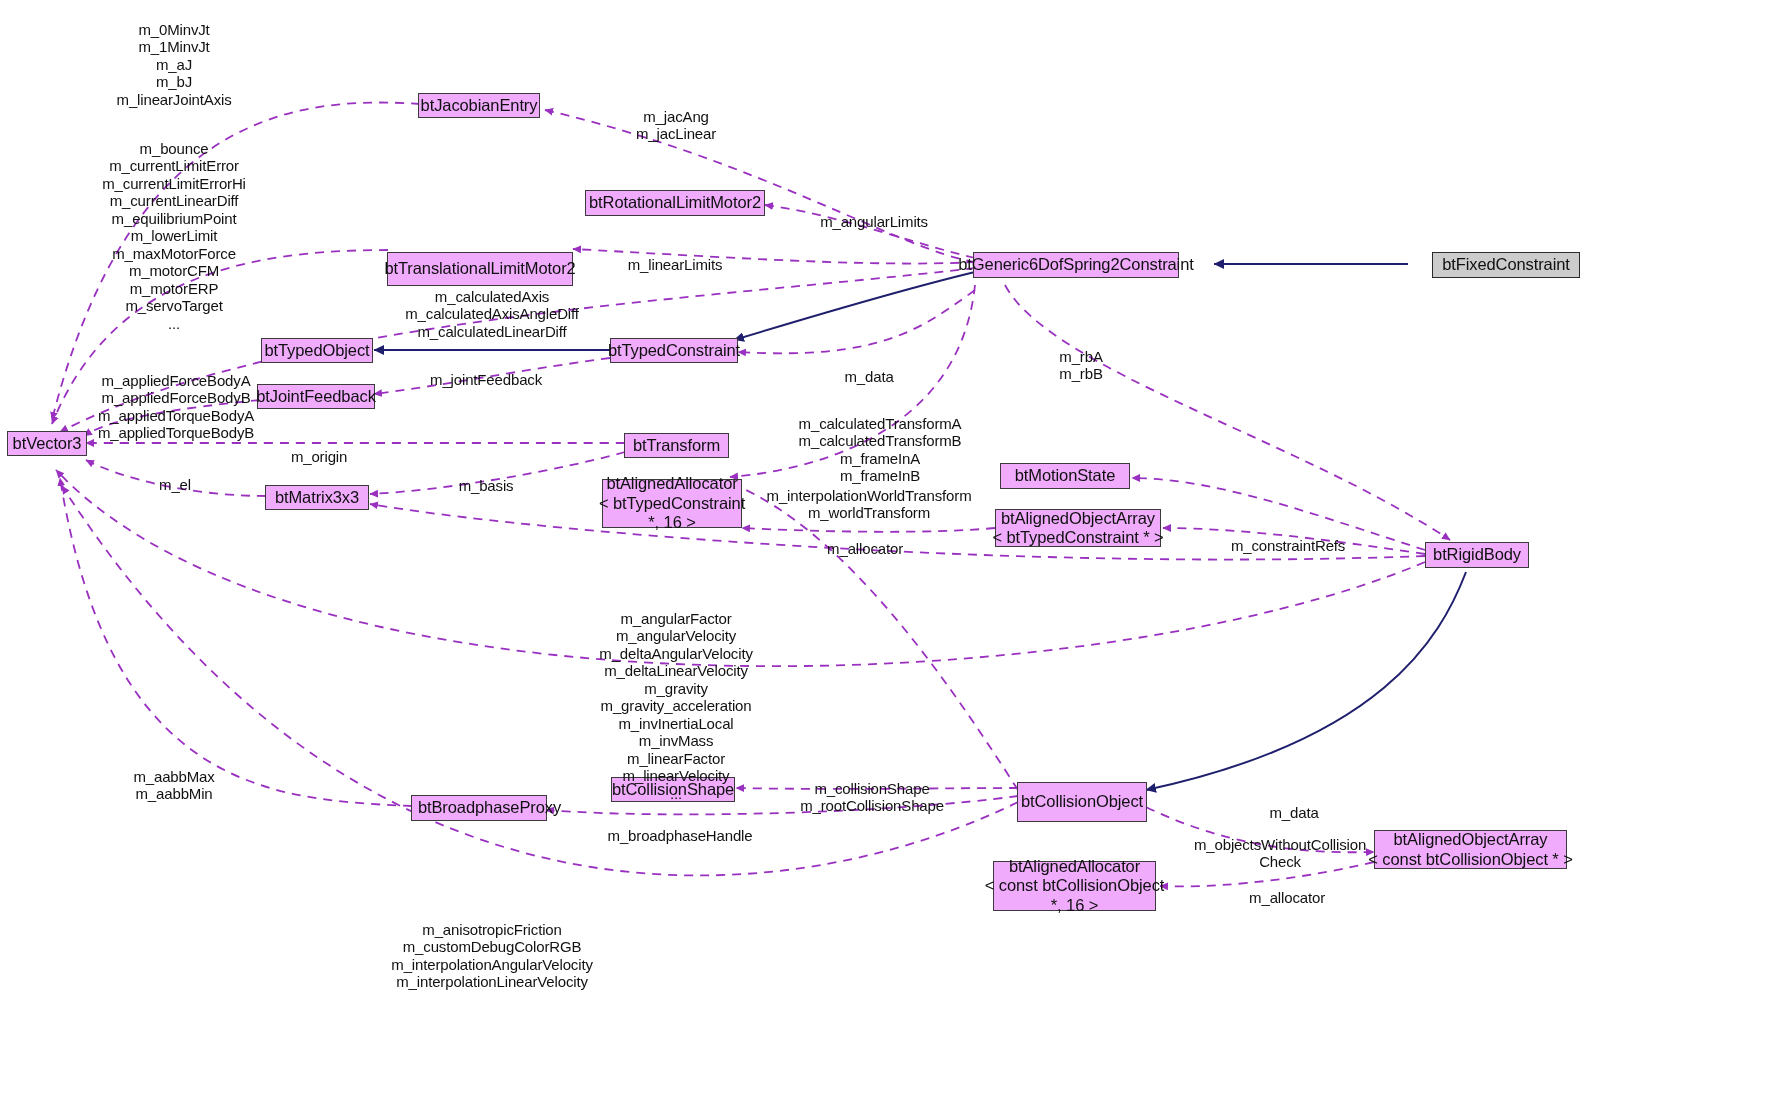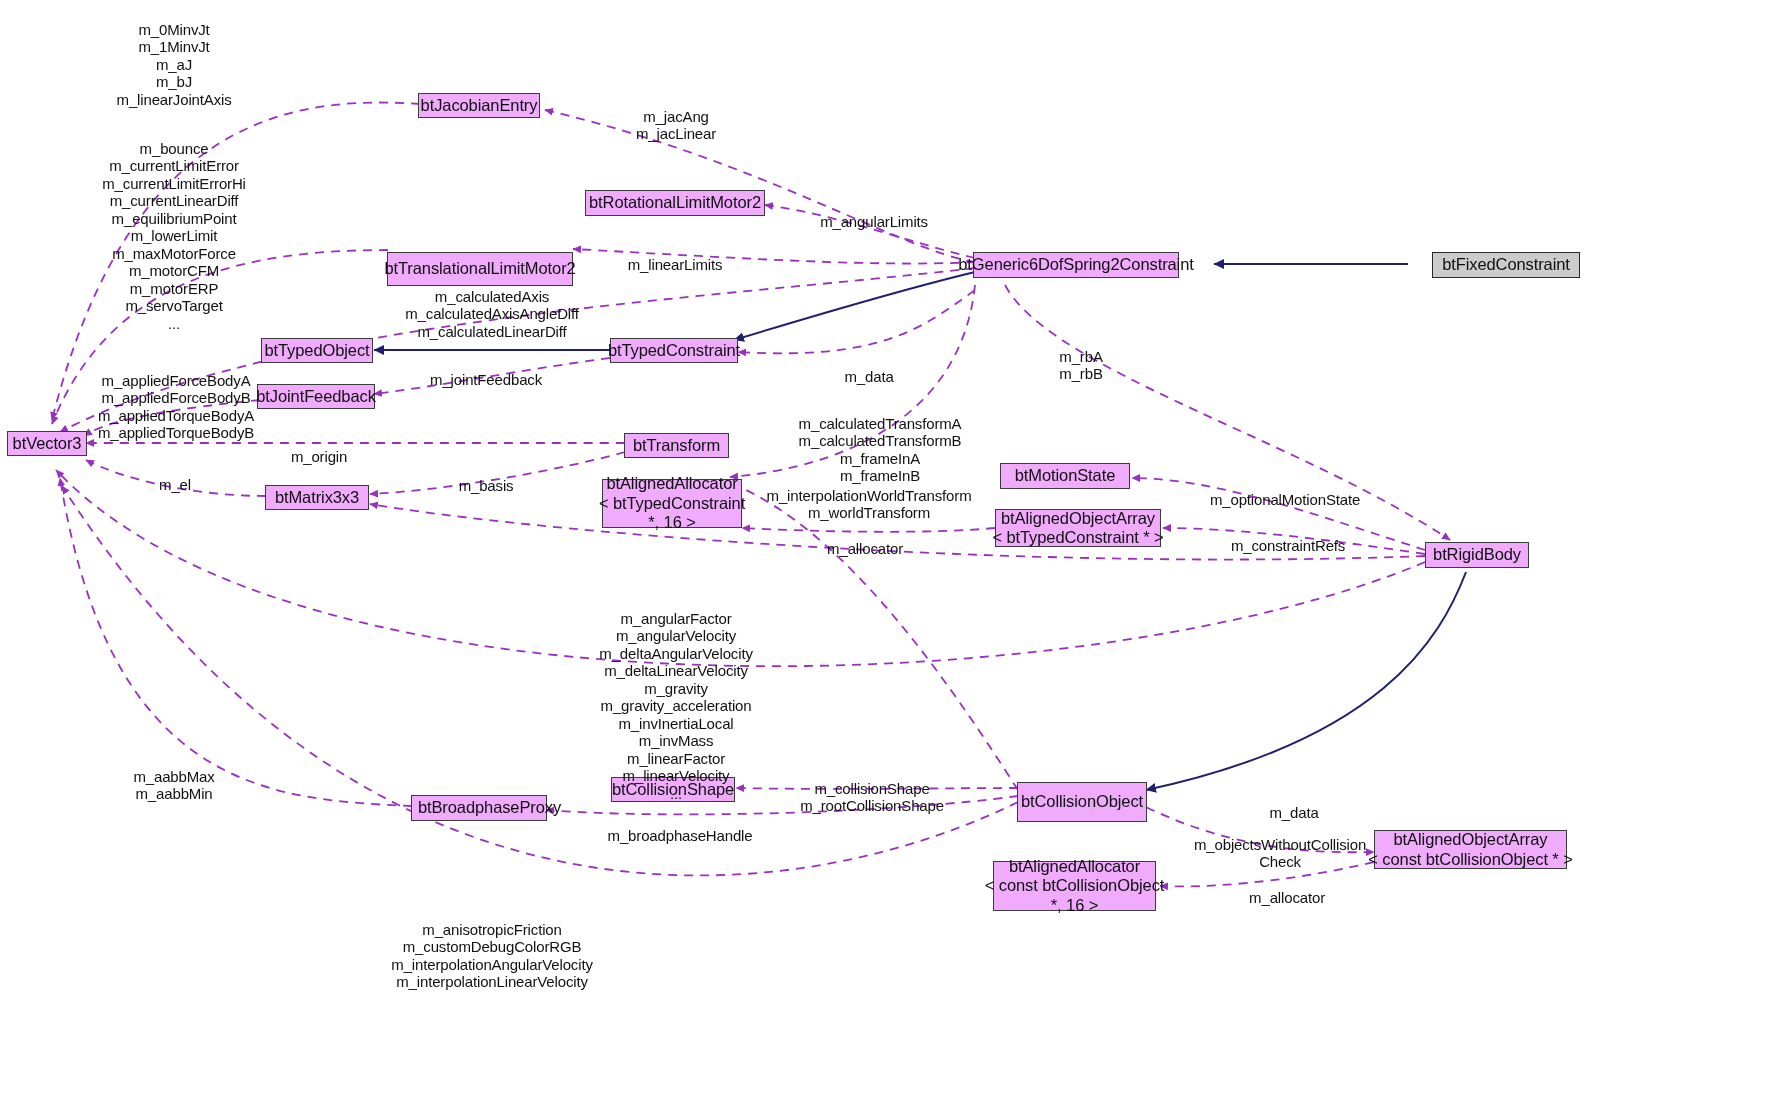--- a/index.html
+++ b/index.html
@@ -301,23 +301,20 @@
     <span class="ln">m_calculatedTransformB</span>
     <span class="ln">m_frameInA</span>
     <span class="ln">m_frameInB</span>
   </div>
 
   <div class="elabel" style="left:861px; top:469px;">
     <span class="ln">m_interpolationWorldTransform</span>
     <span class="ln">m_worldTransform</span>
   </div>
 
-  <div class="elabel" style="left:1277px; top:473px;">
-    <span class="ln">m_optionalMotionState</span>
-  </div>
 
   <div class="elabel" style="left:857px; top:522px;">
     <span class="ln">m_allocator</span>
   </div>
 
   <div class="elabel" style="left:1280px; top:519px;">
     <span class="ln">m_constraintRefs</span>
   </div>
 
 

